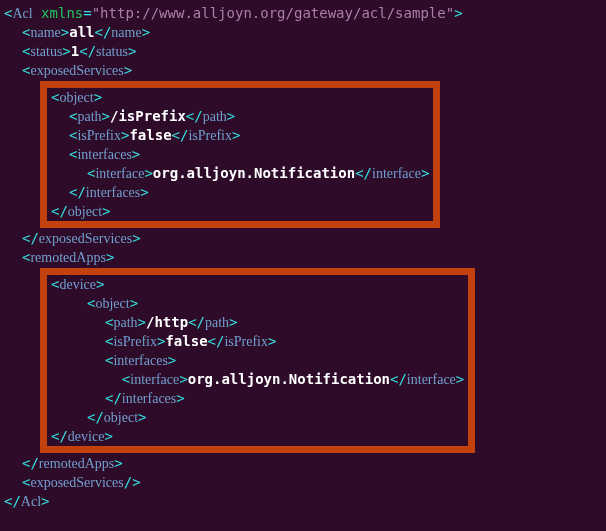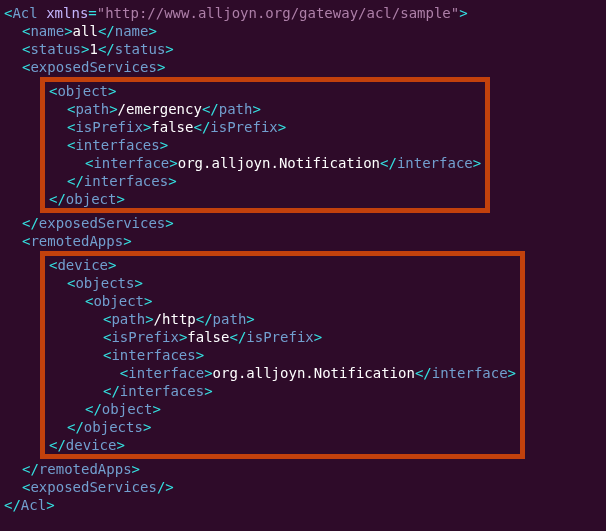--- a/index.html
+++ b/index.html
@@ -7,26 +7,26 @@
     margin: 0;
     padding: 4px;
     font-family: "Consolas", "Monaco", monospace;
     font-size: 14px;
     line-height: 18px;
     color: #fff;
     width: 598px;
   }
   .line { white-space: pre; }
   .bracket { color: #34e2e2; }      
-  .tag     { color: #729fcf; }
-  .attr    { color: #c4b5fd; }
+  .tag     { color: #729fcf; font-family: Liberation Serif, serif; }
+  .attr    { color: #22c55e; }
   .string  { color: #ad7fa8; }
-  .text    { color: #ffffff; font-weight: normal; }
+  .text    { color: #ffffff; font-weight: bold; }
   .box {
-    border: 5px solid #c2410c;
+    border: 7px solid #c2410c;
     padding: 0px 4px;
     margin: 1px 0;
     display: inline-block;
   }
   .ind0 { margin-left: 0; }
   .ind1 { margin-left: 18px; }
   .ind2 { margin-left: 36px; }
   .il1 { padding-left: 18px; display:block;}
   .il2 { padding-left: 36px; display:block;}
   .il3 { padding-left: 54px; display:block;}
@@ -35,43 +35,41 @@
 <body>
 
 <div class="line ind0"><span class="bracket">&lt;</span><span class="tag">Acl</span> <span class="attr">xmlns</span><span class="bracket">=</span><span class="string">"http://www.alljoyn.org/gateway/acl/sample"</span><span class="bracket">&gt;</span></div>
 <div class="line ind1"><span class="bracket">&lt;</span><span class="tag">name</span><span class="bracket">&gt;</span><span class="text">all</span><span class="bracket">&lt;/</span><span class="tag">name</span><span class="bracket">&gt;</span></div>
 <div class="line ind1"><span class="bracket">&lt;</span><span class="tag">status</span><span class="bracket">&gt;</span><span class="text">1</span><span class="bracket">&lt;/</span><span class="tag">status</span><span class="bracket">&gt;</span></div>
 <div class="line ind1"><span class="bracket">&lt;</span><span class="tag">exposedServices</span><span class="bracket">&gt;</span></div>
 
 <div class="ind2">
 <div class="box">
 <span class="line"><span class="bracket">&lt;</span><span class="tag">object</span><span class="bracket">&gt;</span></span>
-<span class="line il1"><span class="bracket">&lt;</span><span class="tag">path</span><span class="bracket">&gt;</span><span class="text">/emergency</span><span class="bracket">&lt;/</span><span class="tag">path</span><span class="bracket">&gt;</span></span>
+<span class="line il1"><span class="bracket">&lt;</span><span class="tag">path</span><span class="bracket">&gt;</span><span class="text">/isPrefix</span><span class="bracket">&lt;/</span><span class="tag">path</span><span class="bracket">&gt;</span></span>
 <span class="line il1"><span class="bracket">&lt;</span><span class="tag">isPrefix</span><span class="bracket">&gt;</span><span class="text">false</span><span class="bracket">&lt;/</span><span class="tag">isPrefix</span><span class="bracket">&gt;</span></span>
 <span class="line il1"><span class="bracket">&lt;</span><span class="tag">interfaces</span><span class="bracket">&gt;</span></span>
 <span class="line il2"><span class="bracket">&lt;</span><span class="tag">interface</span><span class="bracket">&gt;</span><span class="text">org.alljoyn.Notification</span><span class="bracket">&lt;/</span><span class="tag">interface</span><span class="bracket">&gt;</span></span>
 <span class="line il1"><span class="bracket">&lt;/</span><span class="tag">interfaces</span><span class="bracket">&gt;</span></span>
 <span class="line"><span class="bracket">&lt;/</span><span class="tag">object</span><span class="bracket">&gt;</span></span>
 </div>
 </div>
 
 <div class="line ind1"><span class="bracket">&lt;/</span><span class="tag">exposedServices</span><span class="bracket">&gt;</span></div>
 <div class="line ind1"><span class="bracket">&lt;</span><span class="tag">remotedApps</span><span class="bracket">&gt;</span></div>
 
 <div class="ind2">
 <div class="box">
 <span class="line"><span class="bracket">&lt;</span><span class="tag">device</span><span class="bracket">&gt;</span></span>
-<span class="line il1"><span class="bracket">&lt;</span><span class="tag">objects</span><span class="bracket">&gt;</span></span>
 <span class="line il2"><span class="bracket">&lt;</span><span class="tag">object</span><span class="bracket">&gt;</span></span>
 <span class="line il3"><span class="bracket">&lt;</span><span class="tag">path</span><span class="bracket">&gt;</span><span class="text">/http</span><span class="bracket">&lt;/</span><span class="tag">path</span><span class="bracket">&gt;</span></span>
 <span class="line il3"><span class="bracket">&lt;</span><span class="tag">isPrefix</span><span class="bracket">&gt;</span><span class="text">false</span><span class="bracket">&lt;/</span><span class="tag">isPrefix</span><span class="bracket">&gt;</span></span>
 <span class="line il3"><span class="bracket">&lt;</span><span class="tag">interfaces</span><span class="bracket">&gt;</span></span>
 <span class="line il3">  <span class="bracket">&lt;</span><span class="tag">interface</span><span class="bracket">&gt;</span><span class="text">org.alljoyn.Notification</span><span class="bracket">&lt;/</span><span class="tag">interface</span><span class="bracket">&gt;</span></span>
 <span class="line il3"><span class="bracket">&lt;/</span><span class="tag">interfaces</span><span class="bracket">&gt;</span></span>
 <span class="line il2"><span class="bracket">&lt;/</span><span class="tag">object</span><span class="bracket">&gt;</span></span>
-<span class="line il1"><span class="bracket">&lt;/</span><span class="tag">objects</span><span class="bracket">&gt;</span></span>
 <span class="line"><span class="bracket">&lt;/</span><span class="tag">device</span><span class="bracket">&gt;</span></span>
 </div>
 </div>
 
 <div class="line ind1"><span class="bracket">&lt;/</span><span class="tag">remotedApps</span><span class="bracket">&gt;</span></div>
 <div class="line ind1"><span class="bracket">&lt;</span><span class="tag">exposedServices</span><span class="bracket">/&gt;</span></div>
 <div class="line ind0"><span class="bracket">&lt;/</span><span class="tag">Acl</span><span class="bracket">&gt;</span></div>
 
 </body></html>

